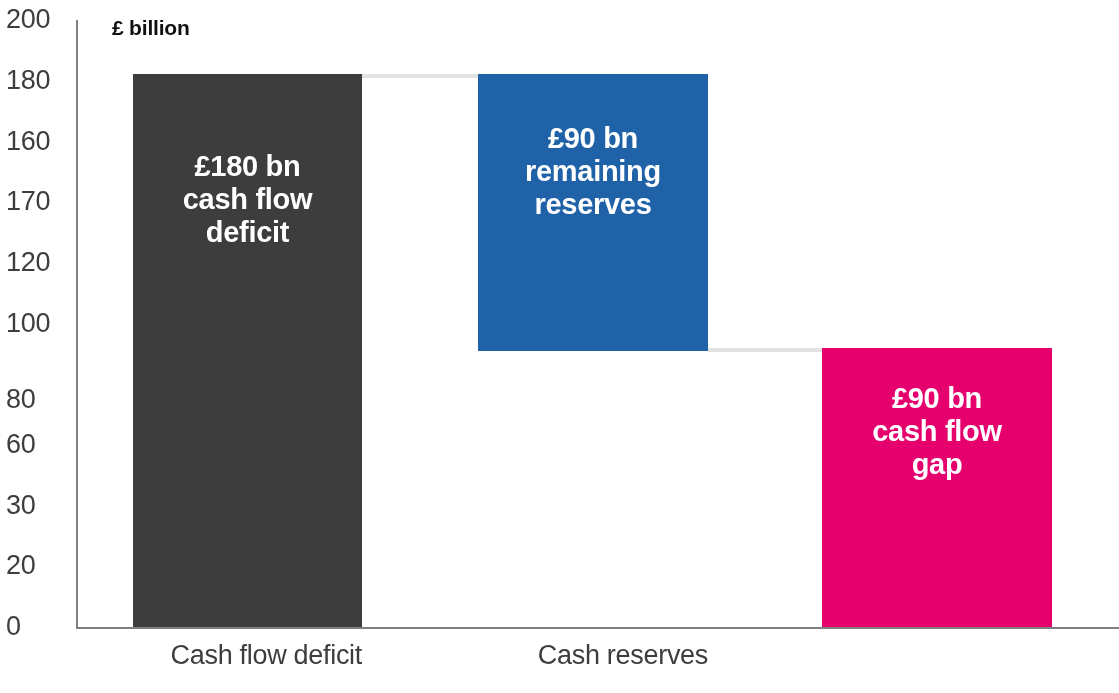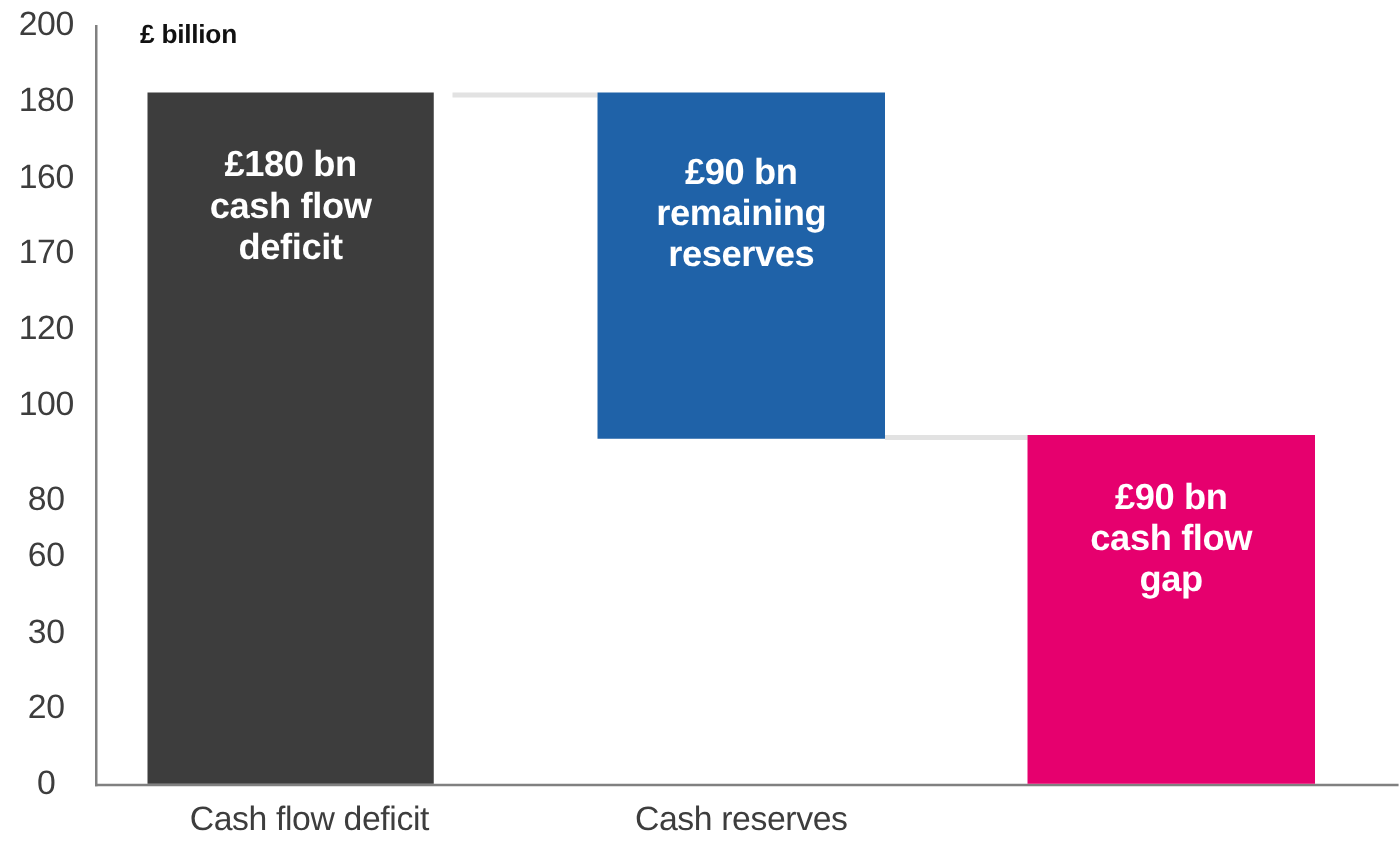--- a/index.html
+++ b/index.html
@@ -37,21 +37,21 @@
     width: 1043px;
     height: 2px;
     background: #808080;
   }
 
   
   .y-tick {
     position: absolute;
     right: 0;
     width: 62px;
-    text-align: center;
+    text-align: left;
     font-size: 27px;
     font-weight: 400;
     color: #3d3d3d;
     line-height: 1;
     letter-spacing: -0.3px;
   }
 
   #y-tick-labels {
     position: absolute;
     left: 0;
@@ -98,21 +98,21 @@
     background: #e2e2e2;
   }
 
   
   .x-label {
     position: absolute;
     top: 642px;
     font-size: 27px;
     font-weight: 400;
     color: #3d3d3d;
-    text-align: center;
+    text-align: right;
     line-height: 1;
     letter-spacing: -0.3px;
   }
 </style>
 </head>
 <body>
 
 <div id="chart-root">
 
   <div id="unit-caption">£ billion</div>
@@ -130,21 +130,21 @@
     <div class="y-tick" style="top:552px;">20</div>
     <div class="y-tick" style="top:613px;">0</div>
   </div>
 
   <div id="y-axis-line"></div>
   <div id="x-axis-line"></div>
 
   <div class="connector" style="left:362px; top:74px; width:116px;"></div>
   <div class="connector" style="left:708px; top:348px; width:114px;"></div>
 
-  <div class="bar" style="left:118px; top:74px; width:229px; height:553px; background:#3d3d3d; padding-top:42px;">
+  <div class="bar" style="left:133px; top:74px; width:229px; height:553px; background:#3d3d3d; padding-top:76px;">
     <div class="bar-label">£180 bn
 cash flow
 deficit</div>
   </div>
 
   <div class="bar" style="left:478px; top:74px; width:230px; height:277px; background:#1f62a8; padding-top:48px;">
     <div class="bar-label">£90 bn
 remaining
 reserves</div>
   </div>

